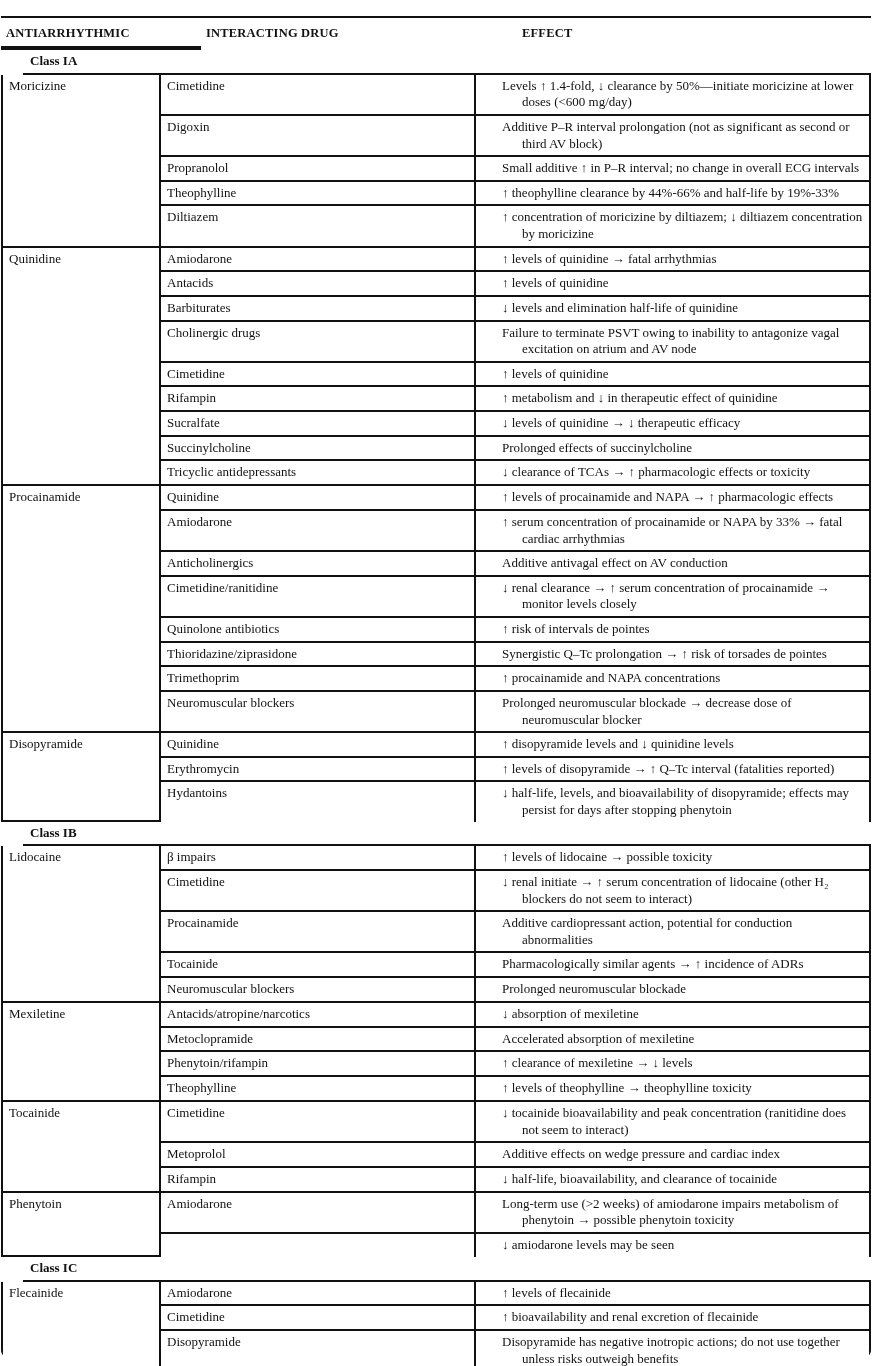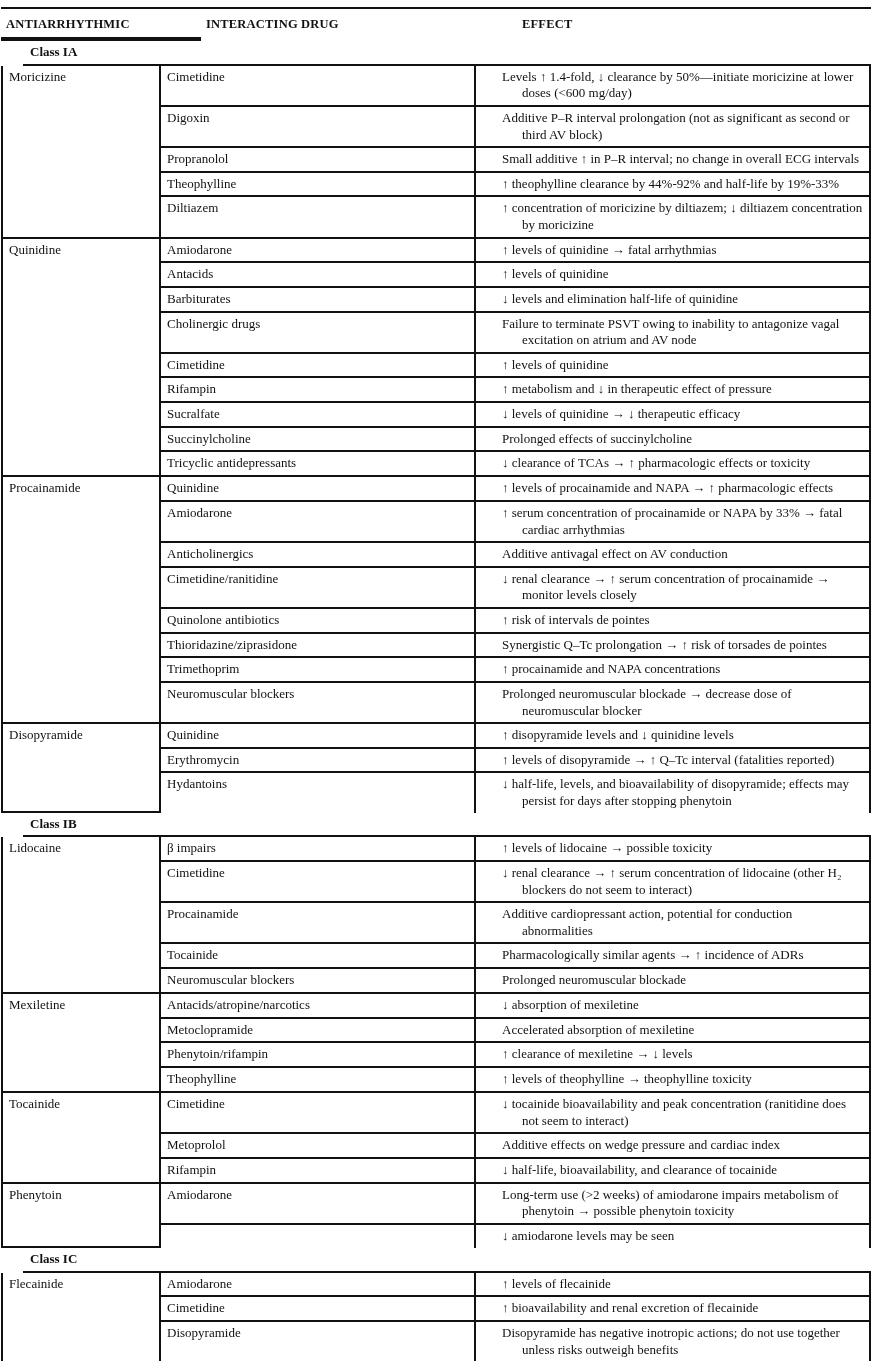--- a/index.html
+++ b/index.html
@@ -7,21 +7,22 @@
   .page {
     position: relative;
     width: 872px;
     height: 1366px;
     overflow: hidden;
     background: #fff;
     color: #111;
     font-family: "Liberation Serif", "DejaVu Serif", serif;
     font-size: 13px;
     line-height: 1.28;
-    padding: 7px 1px 0 1px;
+    padding: 16px 1px 0 1px;
+    border-radius: 21px;
   }
   
   .thead { display: flex; border-top: 2px solid #111; align-items: stretch; }
   .th {
     font-weight: bold;
     font-size: 12.5px;
     letter-spacing: 0.2px;
     padding: 7px 5px 5px 5px;
   }
   .th.c1 { width: 200px; border-bottom: 4px solid #111; }
@@ -102,21 +103,21 @@
             </div>
             <div class="dcell effect">
               <div class="cell-text hang">Small additive ↑ in P–R interval; no change in overall ECG intervals</div>
             </div>
           </div>
           <div class="drow">
             <div class="dcell drug">
               <div class="cell-text">Theophylline</div>
             </div>
             <div class="dcell effect">
-              <div class="cell-text hang">↑ theophylline clearance by 44%-92% and half-life by 19%-33%</div>
+              <div class="cell-text hang">↑ theophylline clearance by 44%-66% and half-life by 19%-33%</div>
             </div>
           </div>
           <div class="drow">
             <div class="dcell drug">
               <div class="cell-text">Diltiazem</div>
             </div>
             <div class="dcell effect">
               <div class="cell-text hang">↑ concentration of moricizine by diltiazem; ↓ diltiazem concentration by moricizine</div>
             </div>
           </div>
@@ -165,21 +166,21 @@
             </div>
             <div class="dcell effect">
               <div class="cell-text hang">↑ levels of quinidine</div>
             </div>
           </div>
           <div class="drow">
             <div class="dcell drug">
               <div class="cell-text">Rifampin</div>
             </div>
             <div class="dcell effect">
-              <div class="cell-text hang">↑ metabolism and ↓ in therapeutic effect of pressure</div>
+              <div class="cell-text hang">↑ metabolism and ↓ in therapeutic effect of quinidine</div>
             </div>
           </div>
           <div class="drow">
             <div class="dcell drug">
               <div class="cell-text">Sucralfate</div>
             </div>
             <div class="dcell effect">
               <div class="cell-text hang">↓ levels of quinidine → ↓ therapeutic efficacy</div>
             </div>
           </div>
@@ -315,21 +316,21 @@
             </div>
             <div class="dcell effect">
               <div class="cell-text hang">↑ levels of lidocaine → possible toxicity</div>
             </div>
           </div>
           <div class="drow">
             <div class="dcell drug">
               <div class="cell-text">Cimetidine</div>
             </div>
             <div class="dcell effect">
-              <div class="cell-text hang">↓ renal clearance → ↑ serum concentration of lidocaine (other H₂ blockers do not seem to interact)</div>
+              <div class="cell-text hang">↓ renal initiate → ↑ serum concentration of lidocaine (other H₂ blockers do not seem to interact)</div>
             </div>
           </div>
           <div class="drow">
             <div class="dcell drug">
               <div class="cell-text">Procainamide</div>
             </div>
             <div class="dcell effect">
               <div class="cell-text hang">Additive cardiopressant action, potential for conduction abnormalities</div>
             </div>
           </div>

